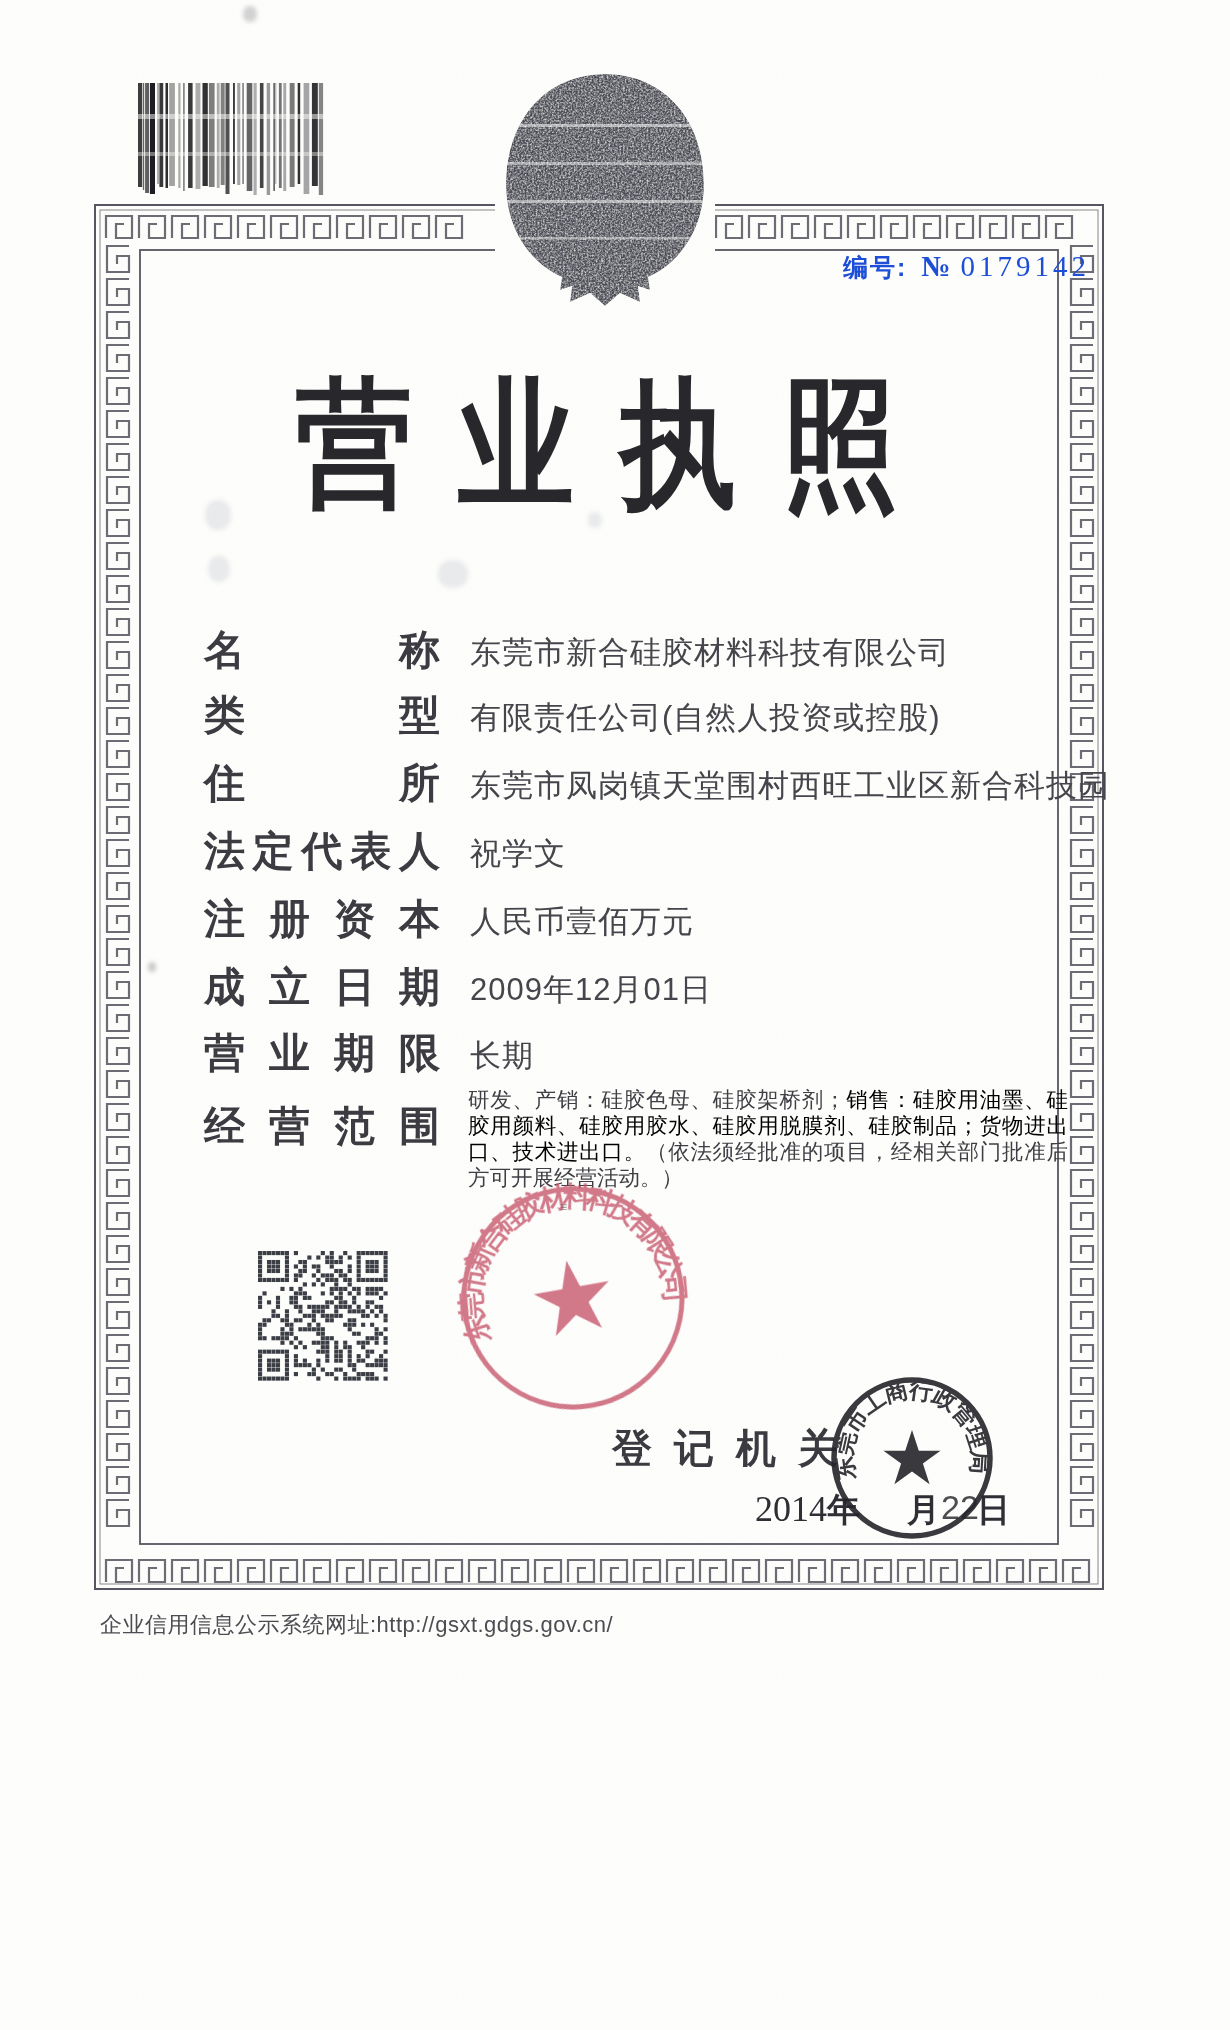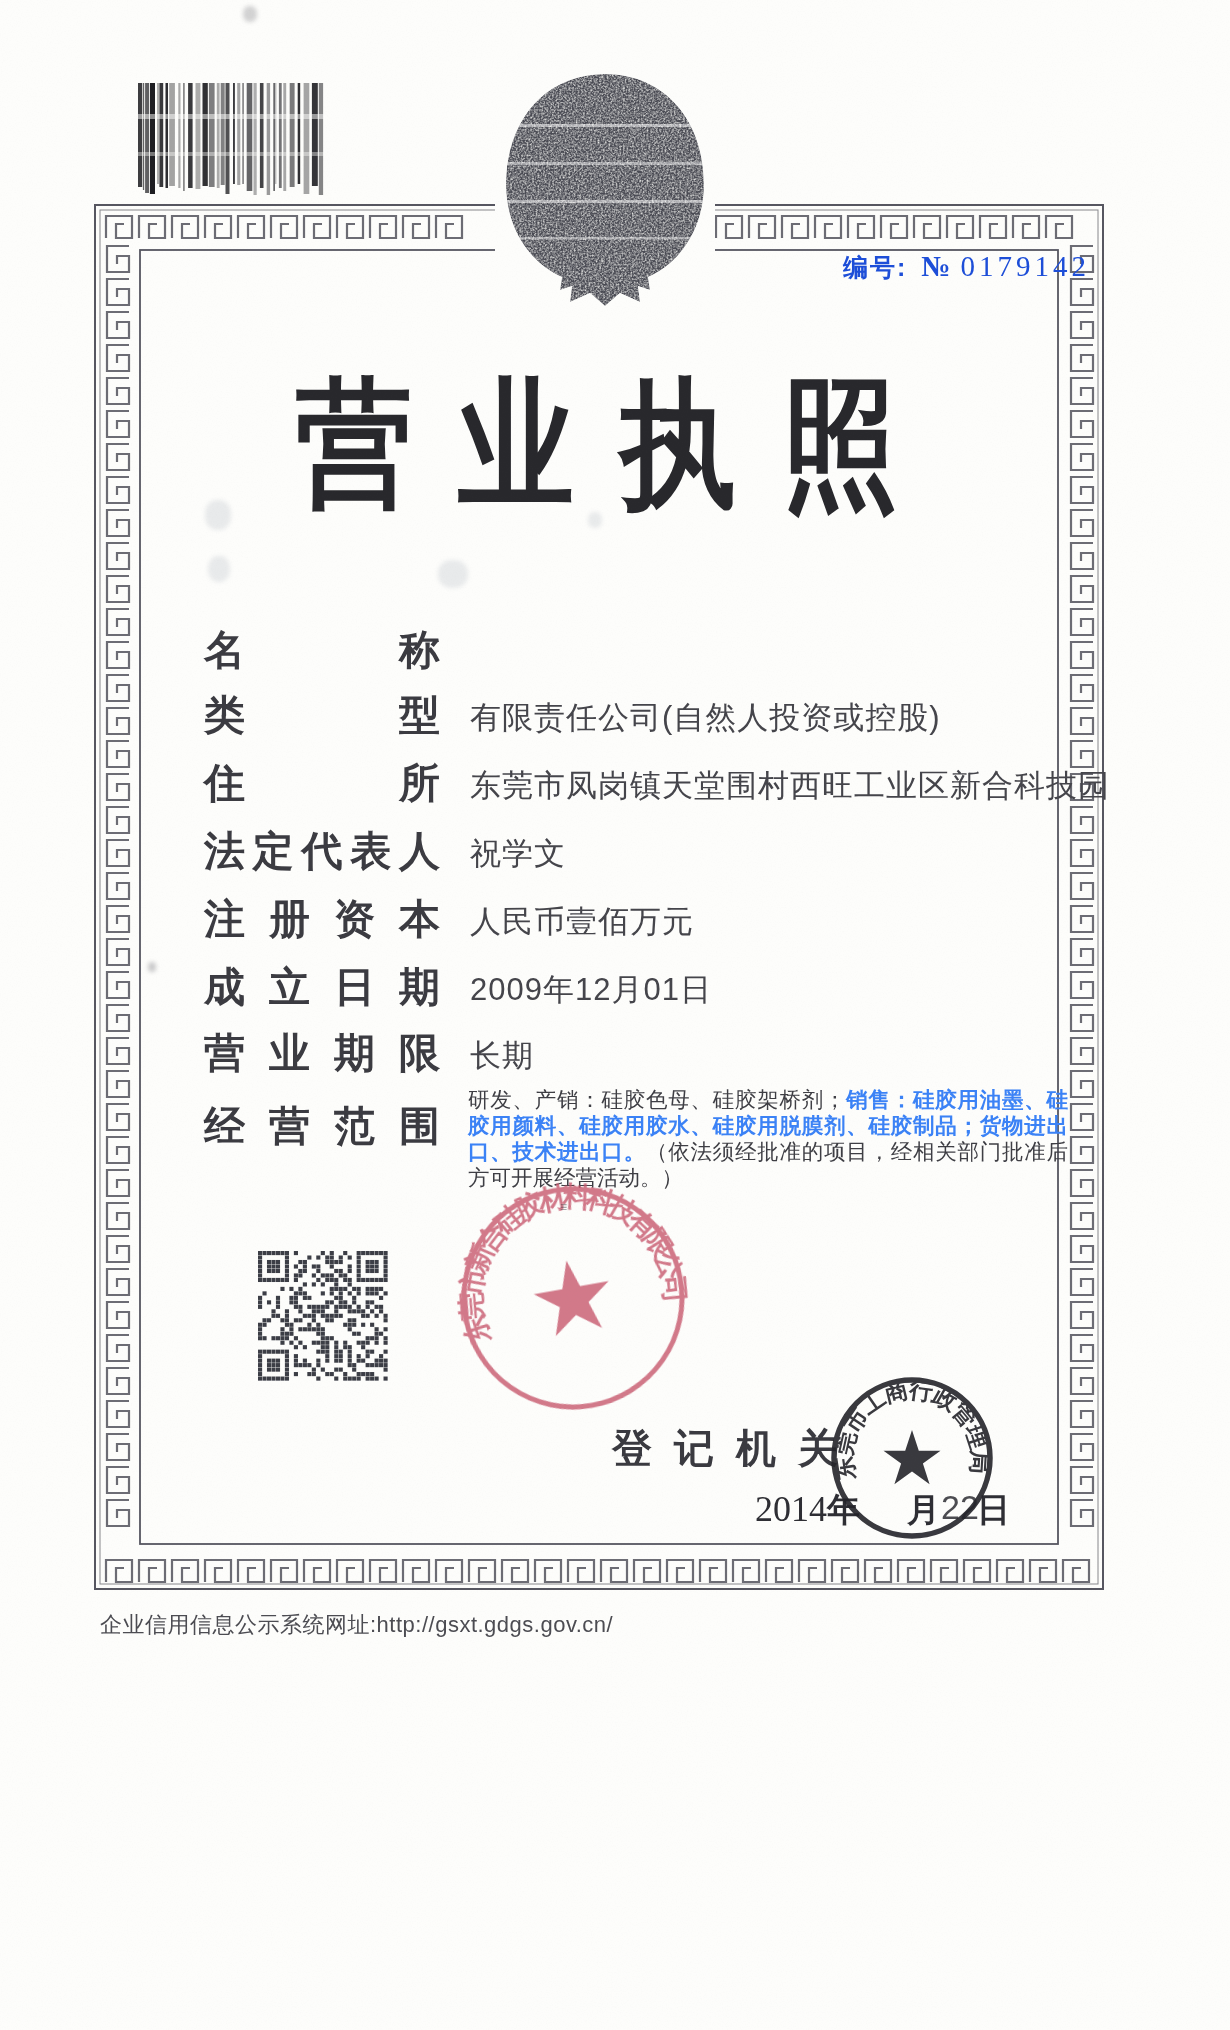--- a/index.html
+++ b/index.html
@@ -22,21 +22,21 @@
   .regno-line .lab{font-size:34px;font-weight:600;letter-spacing:14px;color:#3d3d44;}
   .regno-line .num{font-family:"Liberation Serif",serif;font-size:34px;letter-spacing:1px;color:#3d3d44;margin-left:4px;}
 
   
   .frow{position:absolute;left:204px;width:910px;height:54px;}
   .flabel{position:absolute;left:0;top:0;width:236px;display:flex;justify-content:space-between;
           font-size:41px;font-weight:600;color:#3b3b41;}
   .fvalue{position:absolute;left:266px;top:9px;font-size:31px;color:#45454b;letter-spacing:1px;white-space:nowrap;}
   .scope-text{position:absolute;left:264px;top:-12px;width:600px;font-size:21.5px;line-height:26px;
               color:#3e3e44;text-align:justify;}
-  .scope-text .b{font-weight:700;color:#3b82f6;}
+  .scope-text .b{font-weight:400;color:#000000;}
 
   .registrar-line{left:612px;top:1421px;font-size:40px;font-weight:600;letter-spacing:22px;
                   color:#3a3a40;white-space:nowrap;}
   .date-line{left:755px;top:1484px;width:270px;height:46px;color:#2e2e34;}
   .date-line span{position:absolute;top:4px;}
   .date-line .dy{left:0;font-family:"Liberation Serif",serif;font-size:36px;}
   .date-line .u1{left:72px;font-size:33px;font-weight:600;}
   .date-line .u2{left:152px;font-size:33px;font-weight:600;}
   .date-line .dd{left:186px;font-family:Liberation Sans, sans-serif;font-size:34px;opacity:.85;}
   .date-line .u3{left:222px;font-size:33px;font-weight:600;}
@@ -132,20 +132,21 @@
 
   <div class="abs lic-title">营业执照</div>
 
 
   <div id="rows">
       <div class="frow" style="top: 623px;">
         <div class="flabel">
           <span>名</span>
           <span>称</span>
         </div>
+        <div class="fvalue">东莞市新合硅胶材料科技有限公司</div>
       </div>
       <div class="frow" style="top: 688px;">
         <div class="flabel">
           <span>类</span>
           <span>型</span>
         </div>
         <div class="fvalue">有限责任公司(自然人投资或控股)</div>
       </div>
       <div class="frow" style="top: 756px;">
         <div class="flabel">

